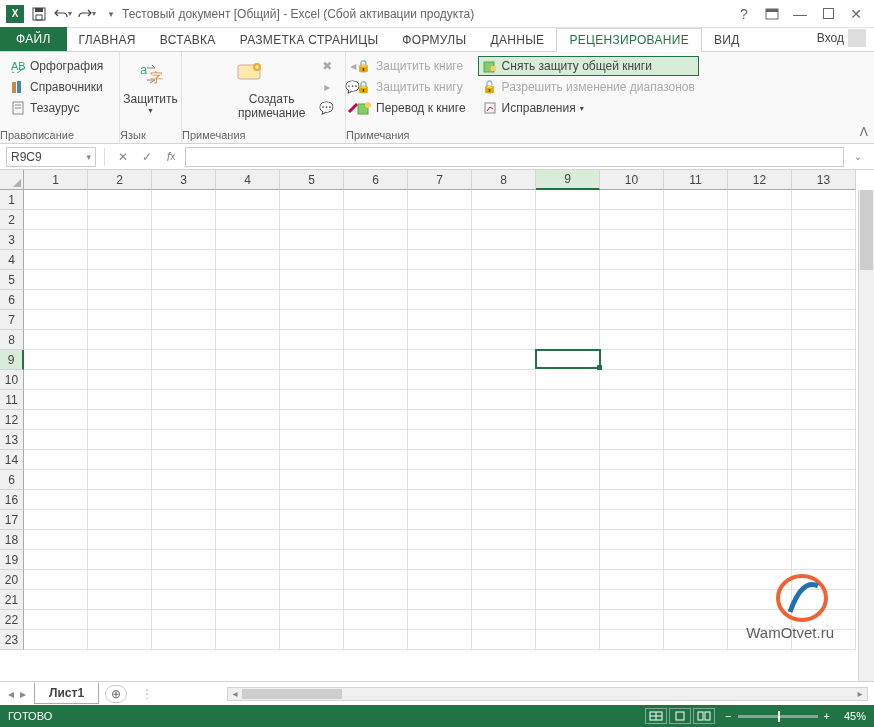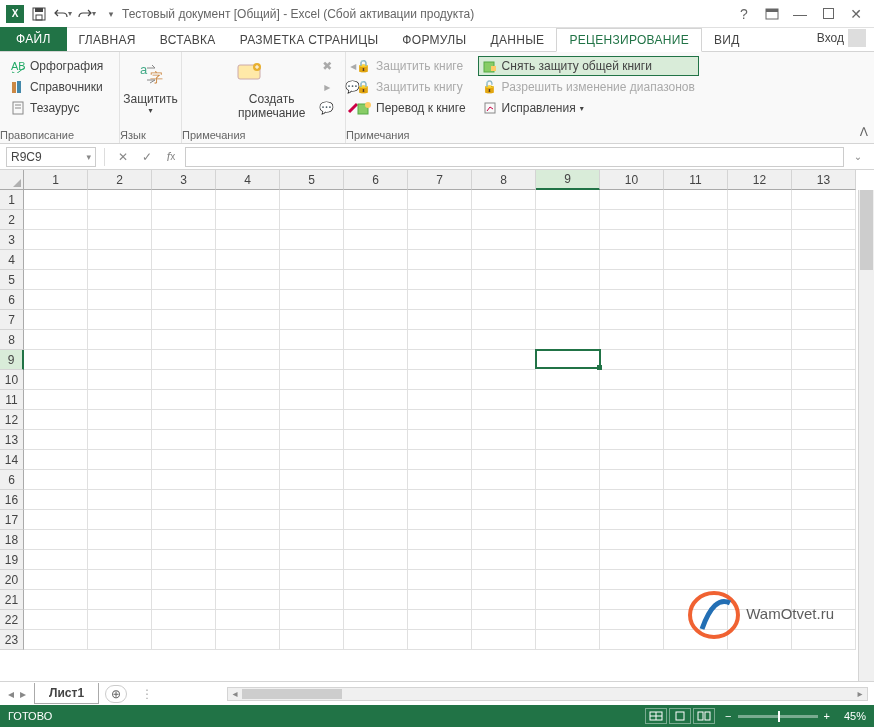--- a/index.html
+++ b/index.html
@@ -50,21 +50,21 @@
 .hcell { background: #f0f0f0; border-right: 1px solid #d4d4d4; border-bottom: 1px solid #aaa; height: 20px; display: flex; align-items: center; justify-content: center; font-size: 12px; color: #444; }
 .hcell.sel { background: #d9ecd9; border-bottom: 2px solid #217346; }
 .rcell { background: #f0f0f0; border-right: 1px solid #aaa; border-bottom: 1px solid #d4d4d4; height: 20px; display: flex; align-items: center; justify-content: center; font-size: 12px; color: #444; }
 .rcell.sel { background: #d9ecd9; border-right: 2px solid #217346; }
 .cell { border-right: 1px solid #e0e0e0; border-bottom: 1px solid #e0e0e0; height: 20px; }
 .corner { background: #f0f0f0; border-right: 1px solid #aaa; border-bottom: 1px solid #aaa; height: 20px; position: relative; }
 .corner::after { content: ""; position: absolute; right: 2px; bottom: 2px; width: 0; height: 0; border-left: 8px solid transparent; border-bottom: 8px solid #b0b0b0; }
 .cell.active { border: 2px solid #217346; margin: -1px; position: relative; z-index: 2; }
 .cell.active::after { content: ""; position: absolute; right: -3px; bottom: -3px; width: 5px; height: 5px; background: #217346; }
 
-.watermark { position: absolute; right: 40px; bottom: 40px; display: flex; flex-direction: row; align-items: center; opacity: 0.95; pointer-events: none; }
+.watermark { position: absolute; right: 40px; bottom: 40px; display: flex; flex-direction: column; align-items: flex-end; opacity: 0.95; pointer-events: none; }
 .vscroll { position: absolute; right: 0; top: 20px; bottom: 0; width: 16px; background: #f0f0f0; border-left: 1px solid #d4d4d4; }
 .vscroll .thumb { position: absolute; top: 0; left: 1px; right: 1px; height: 80px; background: #cdcdcd; }
 
 
 .sheetbar { height: 24px; border-top: 1px solid #d4d4d4; display: flex; align-items: center; background: #fff; }
 .sheetnav { display: flex; padding: 0 8px; gap: 6px; color: #888; }
 .sheettab { border: 1px solid #aaa; border-top: none; padding: 3px 14px; background: #fff; font-weight: bold; font-size: 12px; }
 .sheetadd { width: 22px; height: 18px; display: flex; align-items: center; justify-content: center; border: 1px solid #ccc; border-radius: 10px; margin-left: 6px; cursor: pointer; color: #666; }
 .hscroll { flex: 1; height: 14px; margin: 0 6px 0 60px; background: #f0f0f0; border: 1px solid #d4d4d4; position: relative; display: flex; align-items: center; }
 .hscroll .thumb { position: absolute; left: 14px; width: 100px; top: 1px; bottom: 1px; background: #cdcdcd; }

